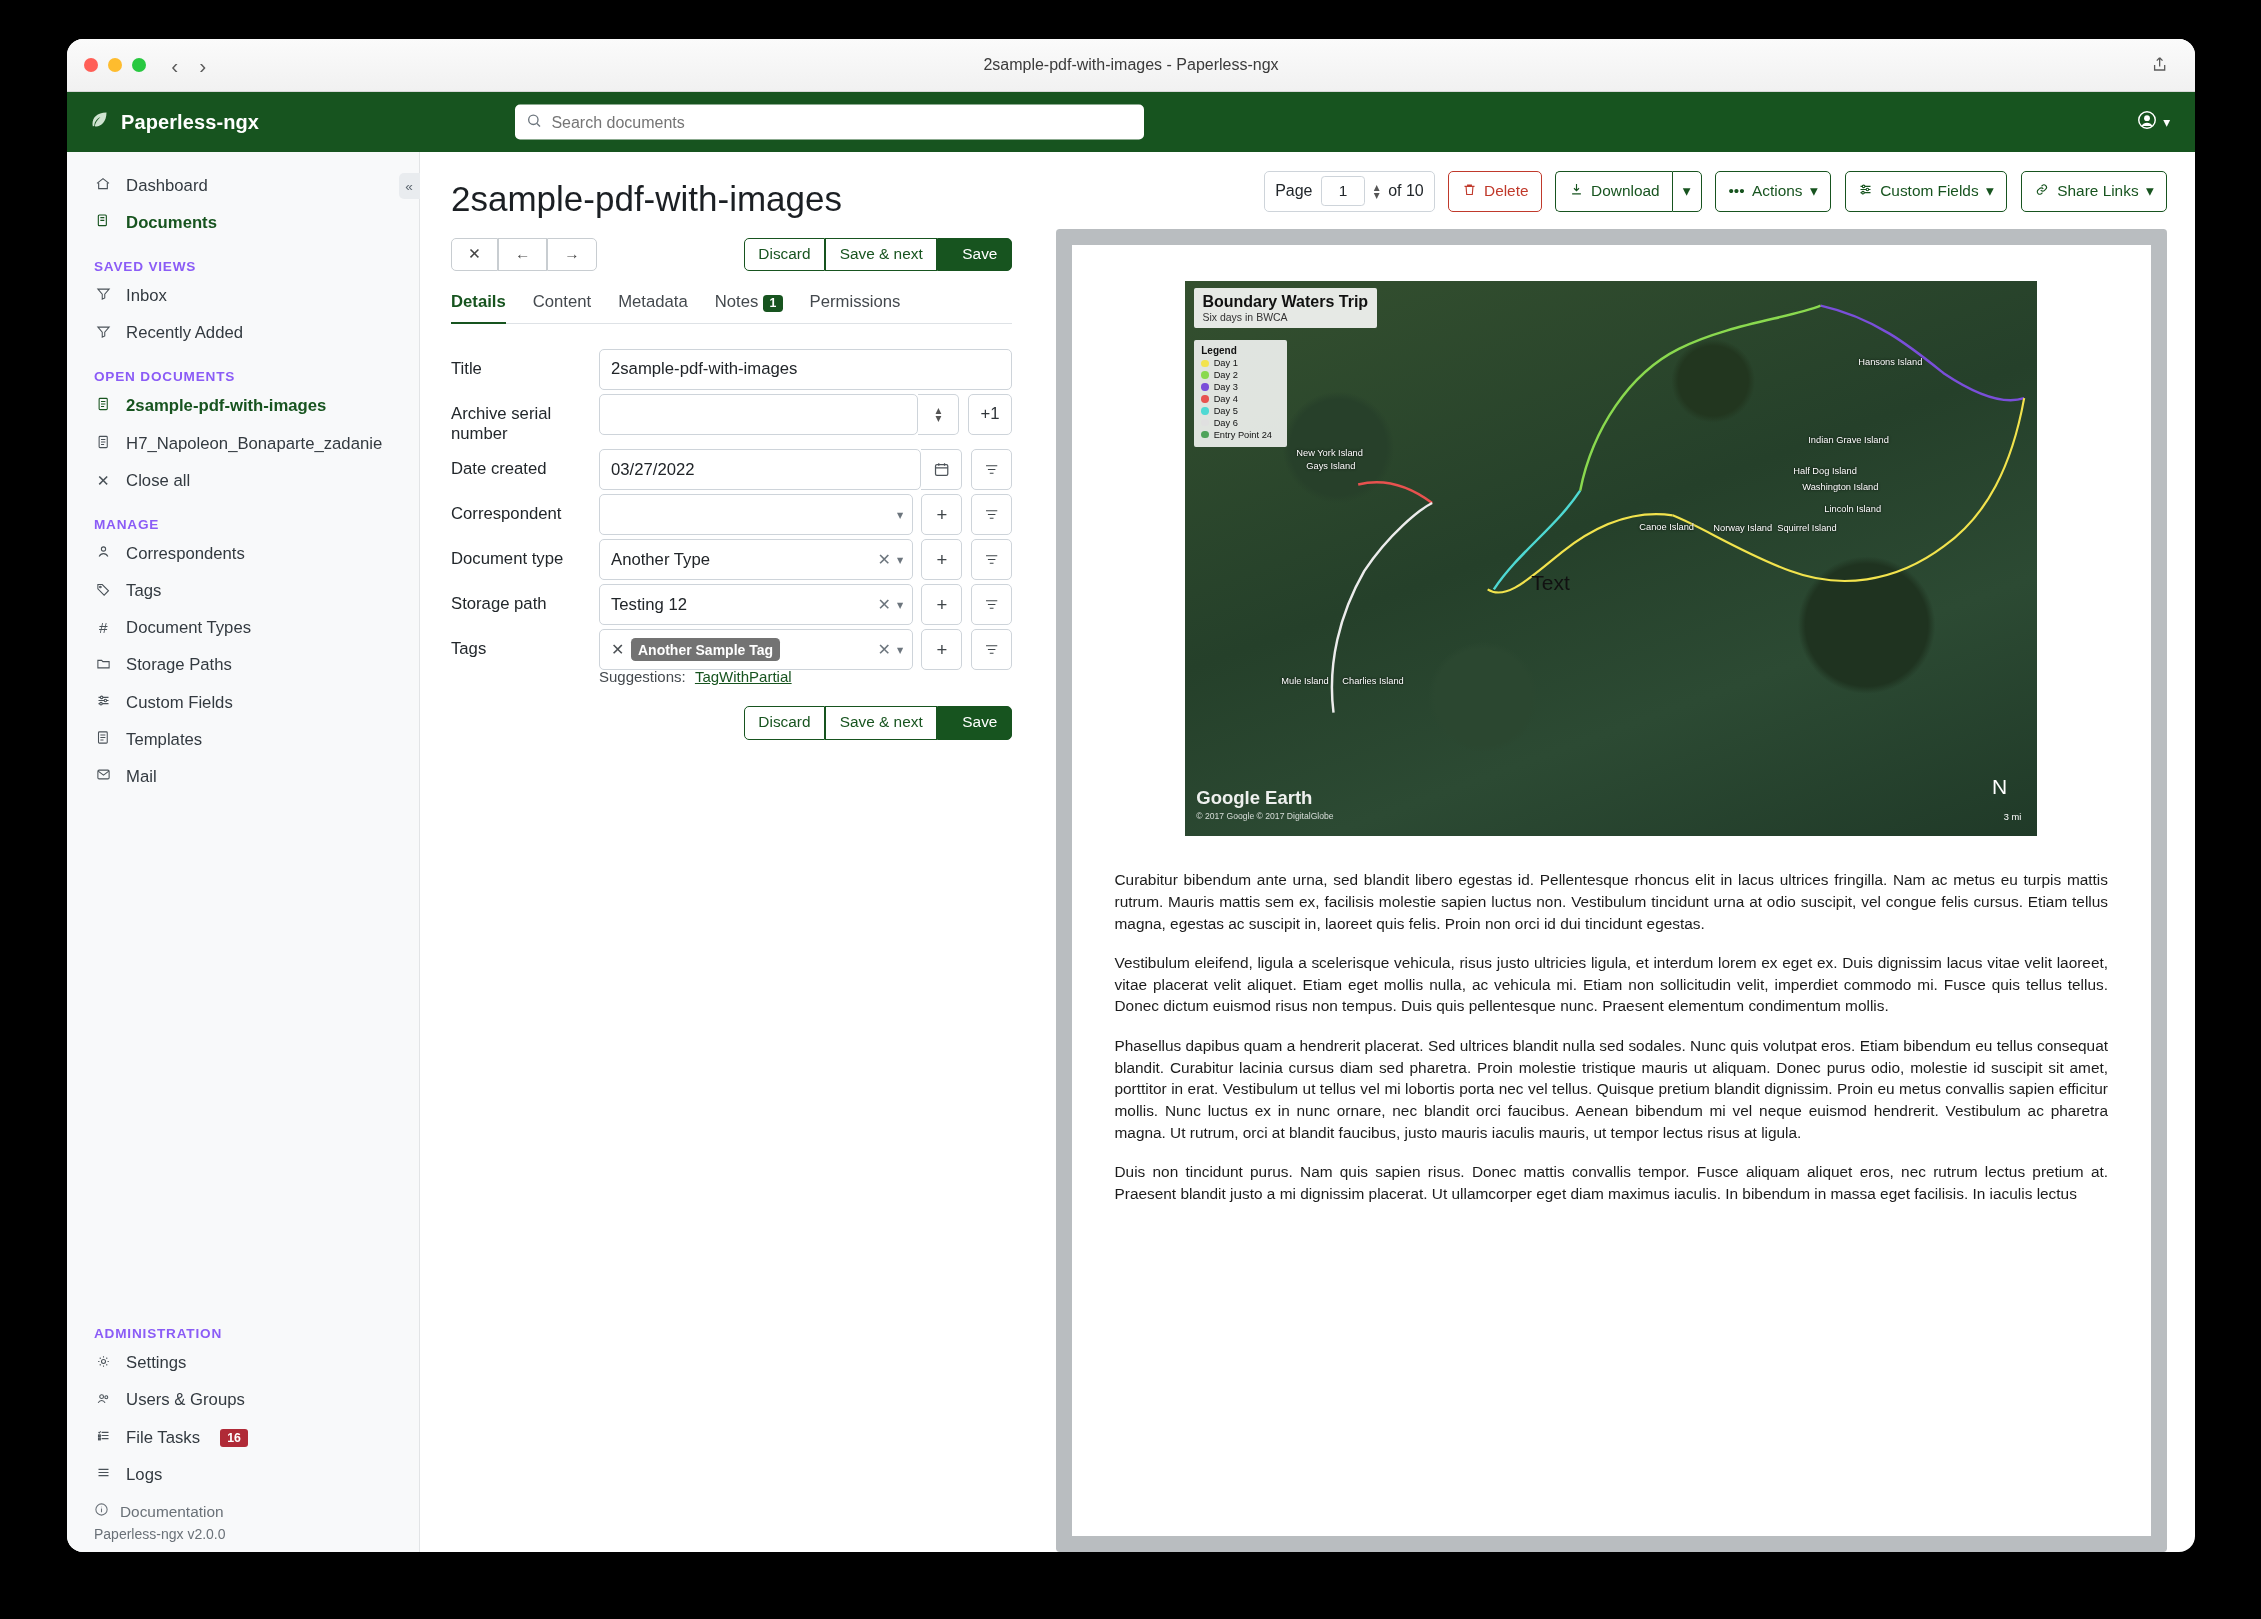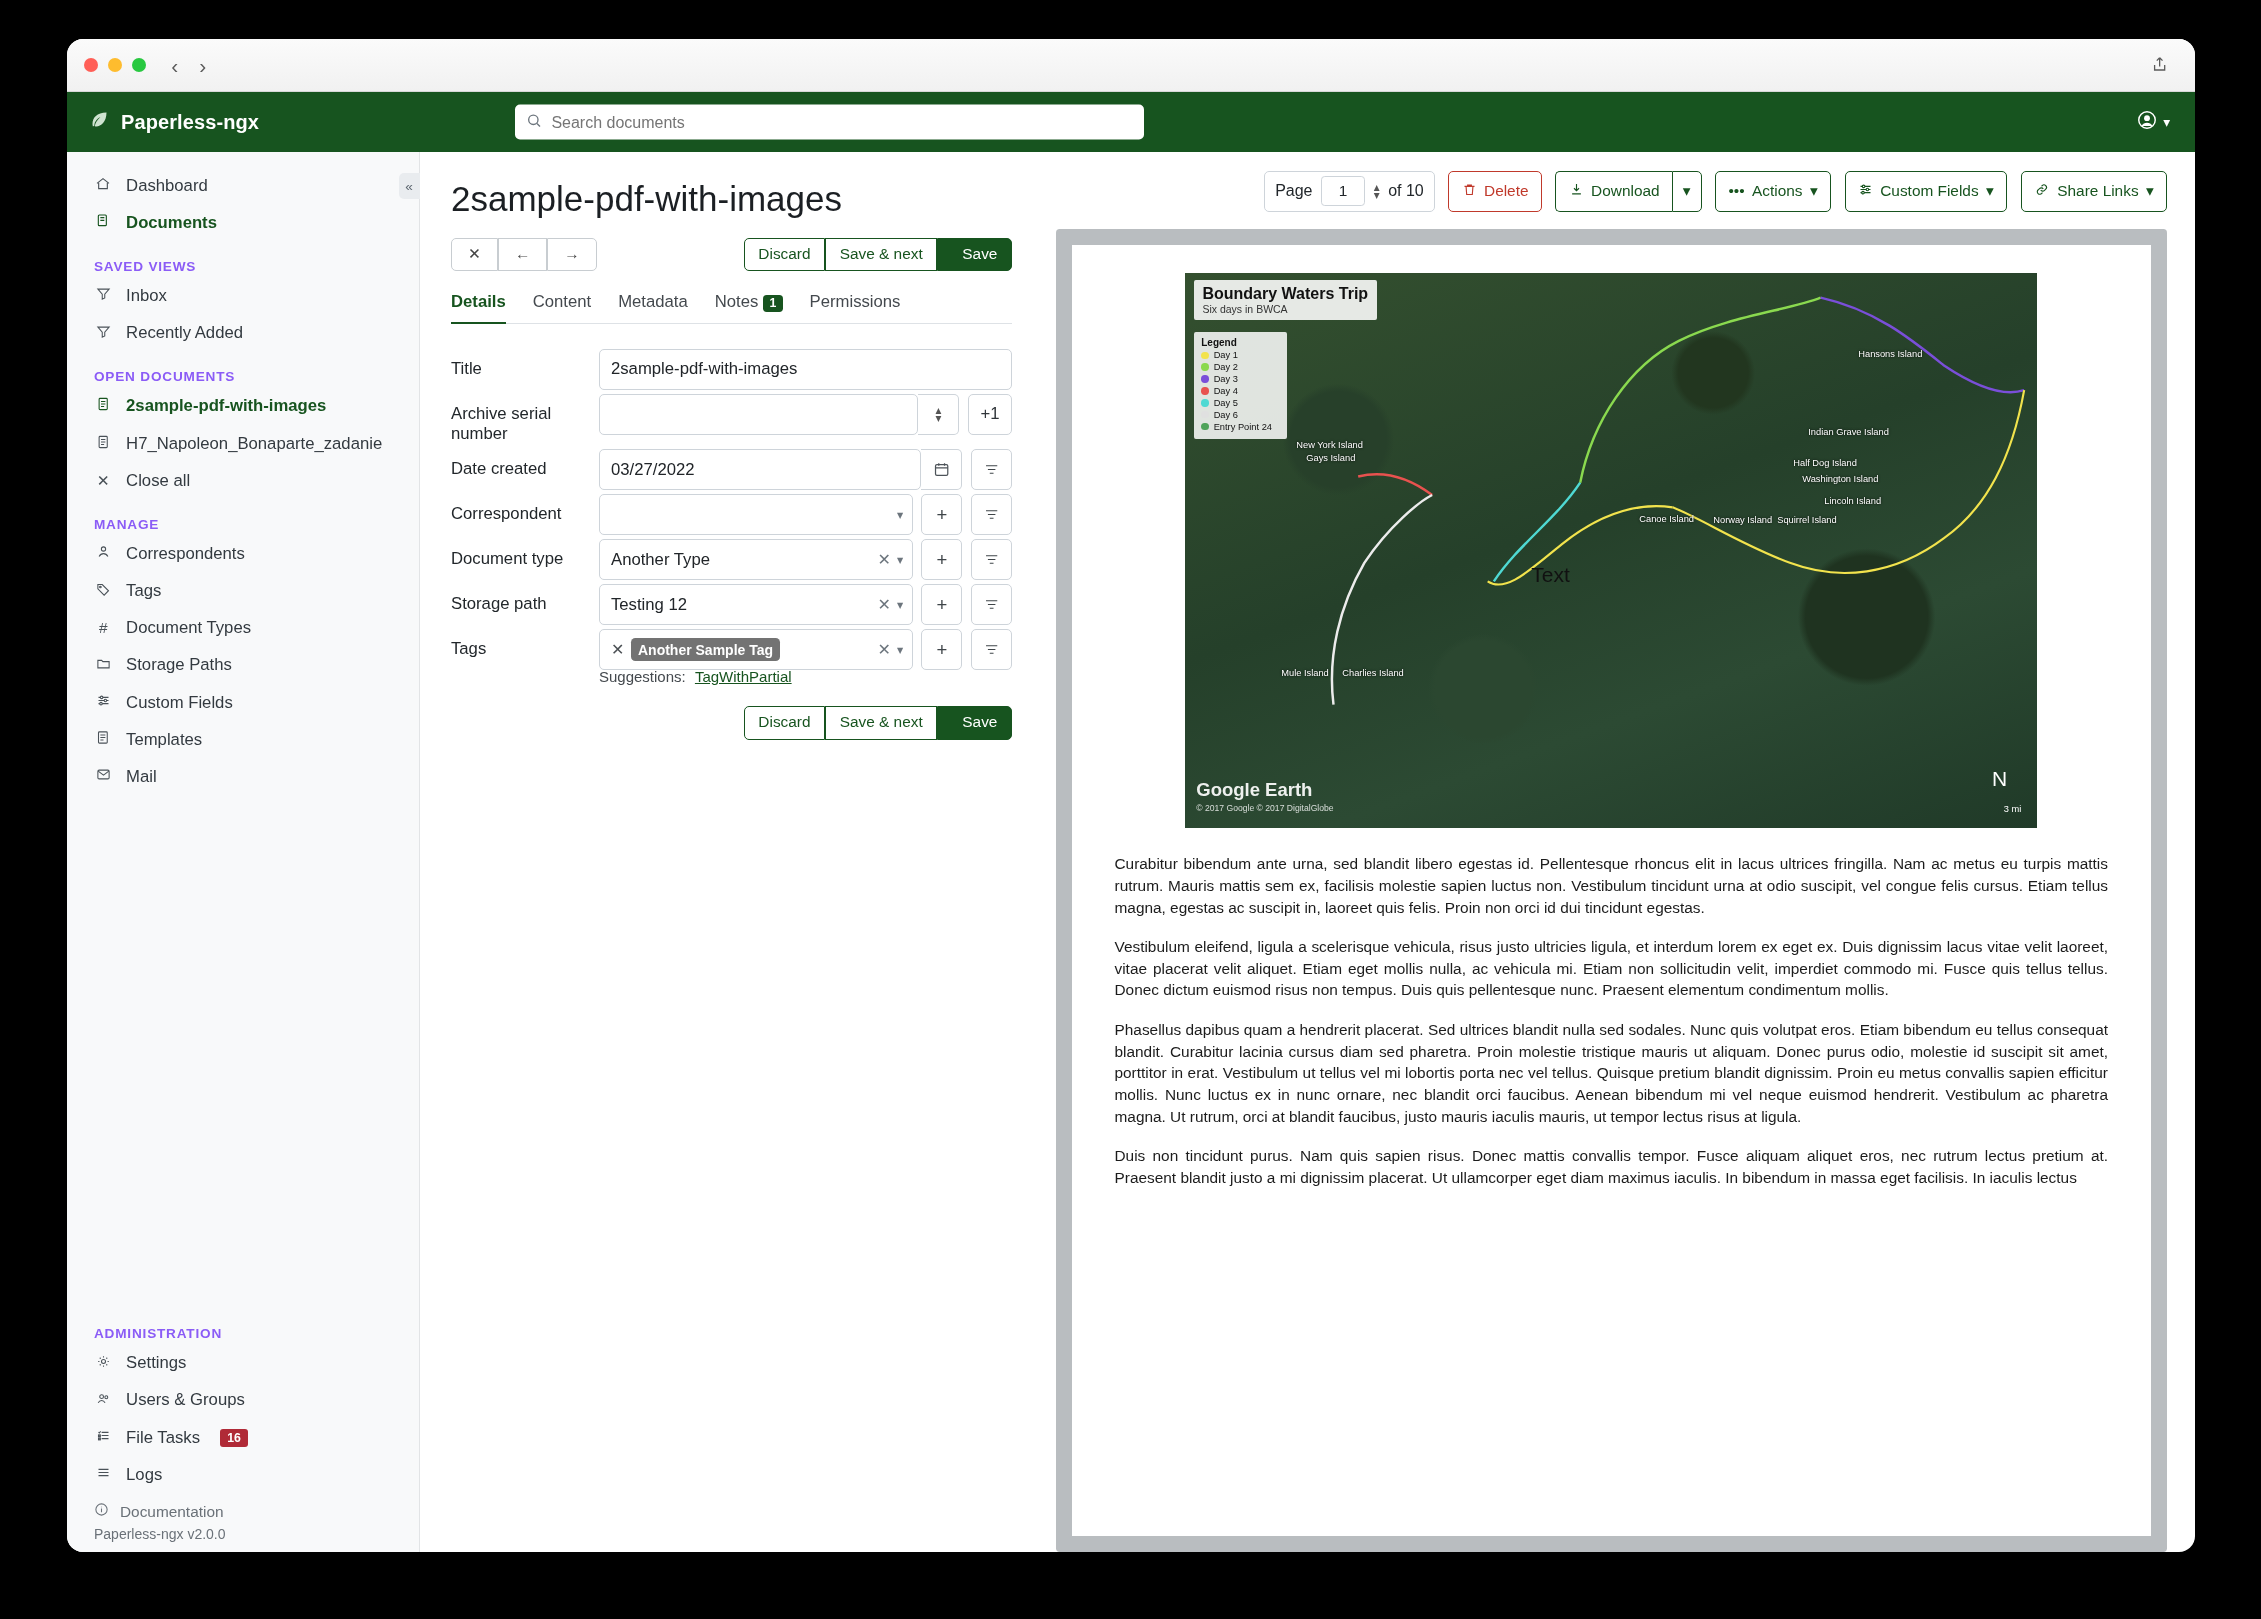--- a/index.html
+++ b/index.html
@@ -172,21 +172,21 @@
   .tbtn.split { border-radius:5px 0 0 5px; border-right:0; }
   .tbtn.caret { border-radius:0 5px 5px 0; padding: 8.6px 10px; }
   .viewer {
     flex:1; background:#b9bdc0; border-radius:3.7px; padding: 16px;
     display:flex; justify-content:center; overflow:hidden; position:relative;
   }
   .page {
     background:#fff; width: 1117px; padding: 28px 0 0 0; position:relative;
   }
   .mapimg {
-    width: 852px; height: 555px; margin: 0 auto; position:relative;
+    width: 852px; height: 555px; margin: 8px auto; position:relative;
     background:
       radial-gradient(circle at 18% 30%, #27402a 0 6%, transparent 7%),
       radial-gradient(circle at 62% 18%, #22361f 0 5%, transparent 6%),
       radial-gradient(circle at 80% 62%, #1f3320 0 8%, transparent 9%),
       radial-gradient(circle at 35% 75%, #2b4730 0 7%, transparent 8%),
       linear-gradient(160deg,#34502f,#25402a 45%,#2c4a33 70%,#203a28);
     overflow:hidden;
   }
   .mapTitleBox {
     position:absolute; left:8.6px; top:7.4px; background:rgba(255,255,255,.88);
@@ -221,20 +221,21 @@
   <div class="titlebar">
     <div class="traffic">
       <div class="dot red"></div>
       <div class="dot yellow"></div>
       <div class="dot green"></div>
     </div>
     <div class="navarrows">
       <span>‹</span>
       <span>›</span>
     </div>
+    <div class="winTitle">2sample-pdf-with-images - Paperless-ngx</div>
     <div class="shareIcon">
       <svg width="17.3" height="18.5" viewBox="0 0 24 24" fill="none" stroke="#5a5a5a" stroke-width="1.8">
           <path d="M12 3v12M12 3l-4 4M12 3l4 4"></path>
           <path d="M5 13v7h14v-7"></path>
         </svg>
     </div>
   </div>
 
   <div class="appbar">
     <div class="brand">

